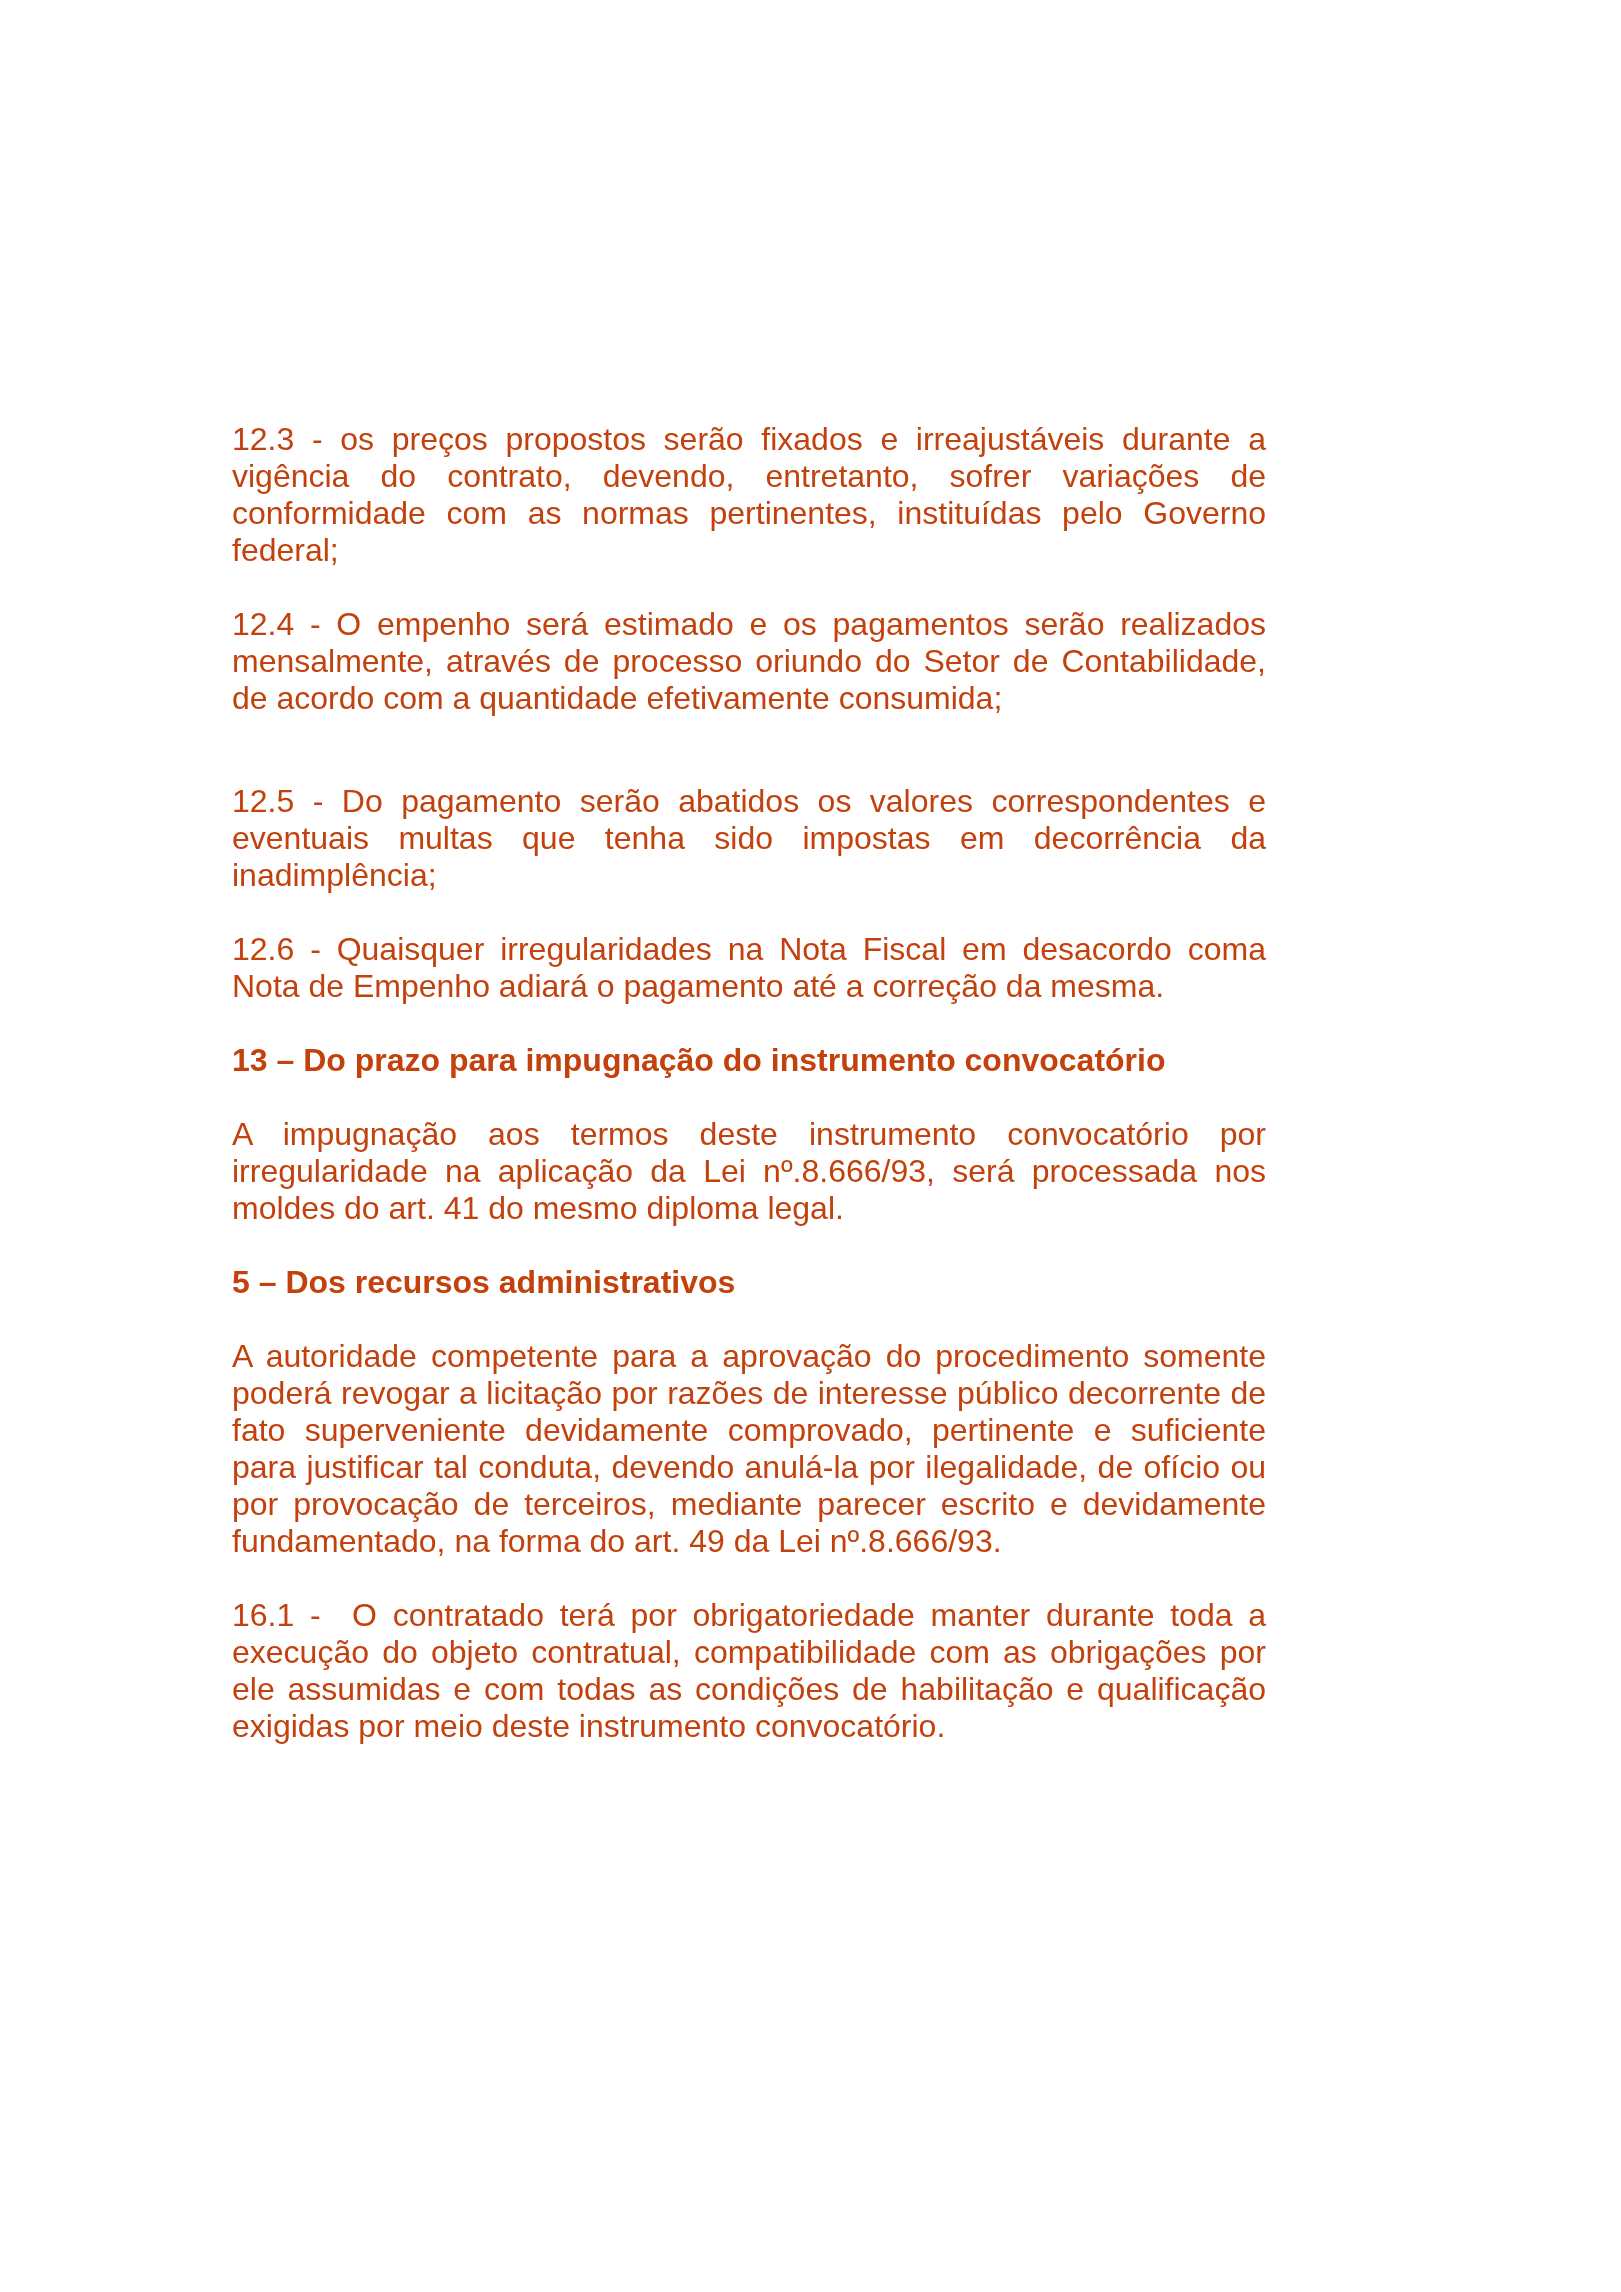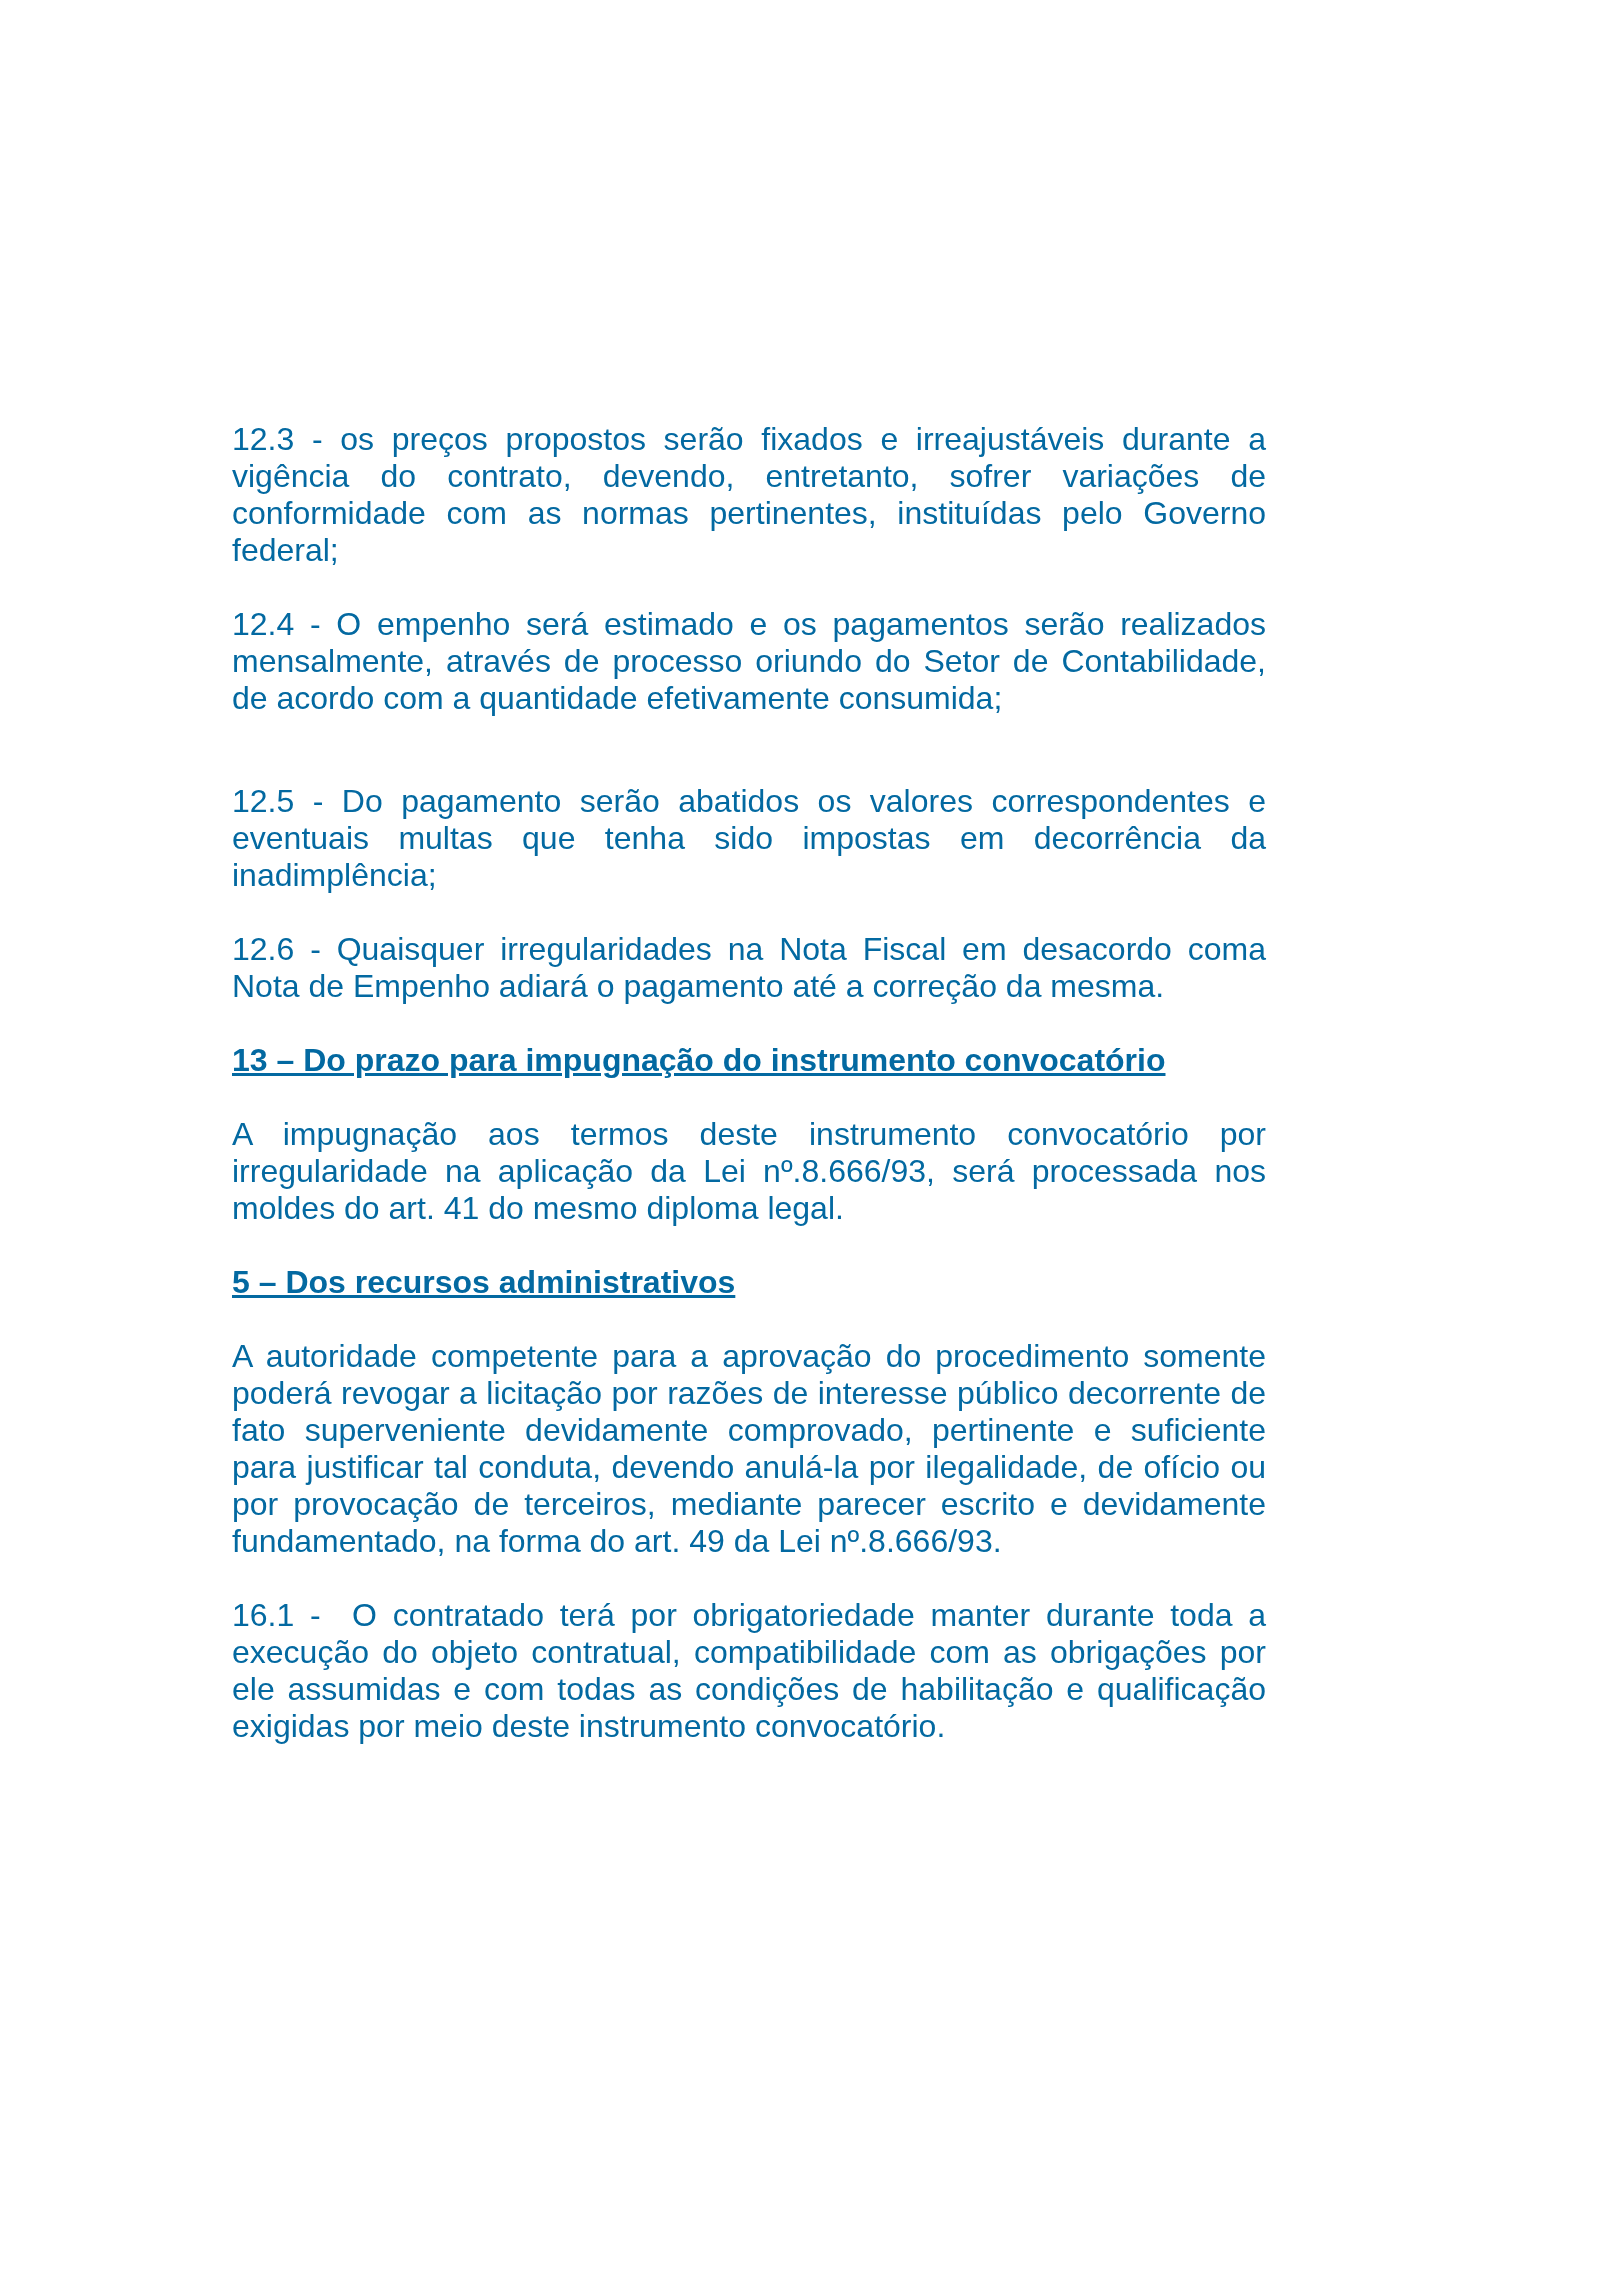--- a/index.html
+++ b/index.html
@@ -10,37 +10,36 @@
   .page {
     position: relative;
     width: 1498px;
     height: 2293px;
     background: #ffffff;
     box-sizing: border-box;
     padding: 421px 232px 16px 232px;
     font-family: "Liberation Sans", "DejaVu Sans", sans-serif;
     font-size: 32px;
     line-height: 37px;
-    color: #0369a1;
+    color: #c2410c;
     overflow: hidden;
   }
   .para {
     margin: 0 0 37px 0;
     text-align: justify;
   }
   .para.extra-gap {
     margin-bottom: 66px;
   }
   .heading {
     margin: 0 0 37px 0;
     font-weight: bold;
     text-align: justify;
     font-size: inherit;
     line-height: inherit;
-    text-decoration: underline;
   }
 </style>
 </head>
 <body>
 
 <div class="page">
   <p class="para">12.3 - os preços propostos serão fixados e irreajustáveis durante a vigência do contrato, devendo, entretanto, sofrer variações de conformidade com as normas pertinentes, instituídas pelo Governo federal;</p>
   <p class="para extra-gap">12.4 - O empenho será estimado e os pagamentos serão realizados mensalmente, através de processo oriundo do Setor de Contabilidade, de acordo com a quantidade efetivamente consumida;</p>
   <p class="para">12.5 - Do pagamento serão abatidos os valores correspondentes e eventuais multas que tenha sido impostas em decorrência da inadimplência;</p>
   <p class="para">12.6 - Quaisquer irregularidades na Nota Fiscal em desacordo coma Nota de Empenho adiará o pagamento até a correção da mesma.</p>

